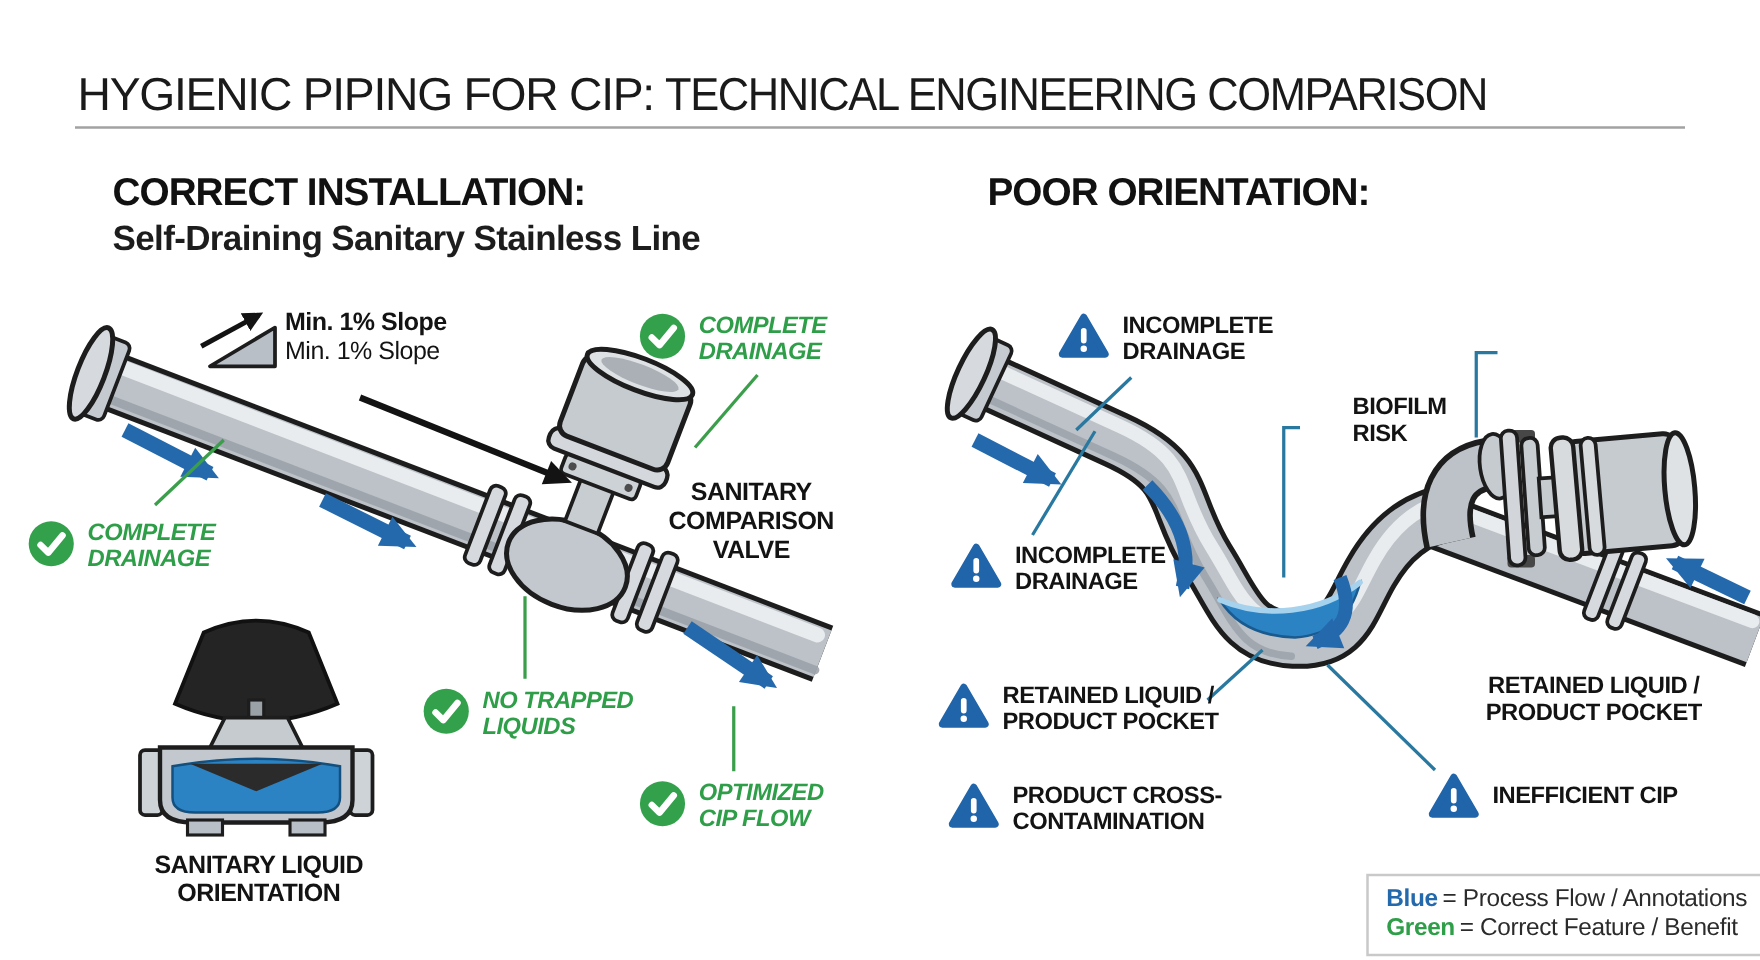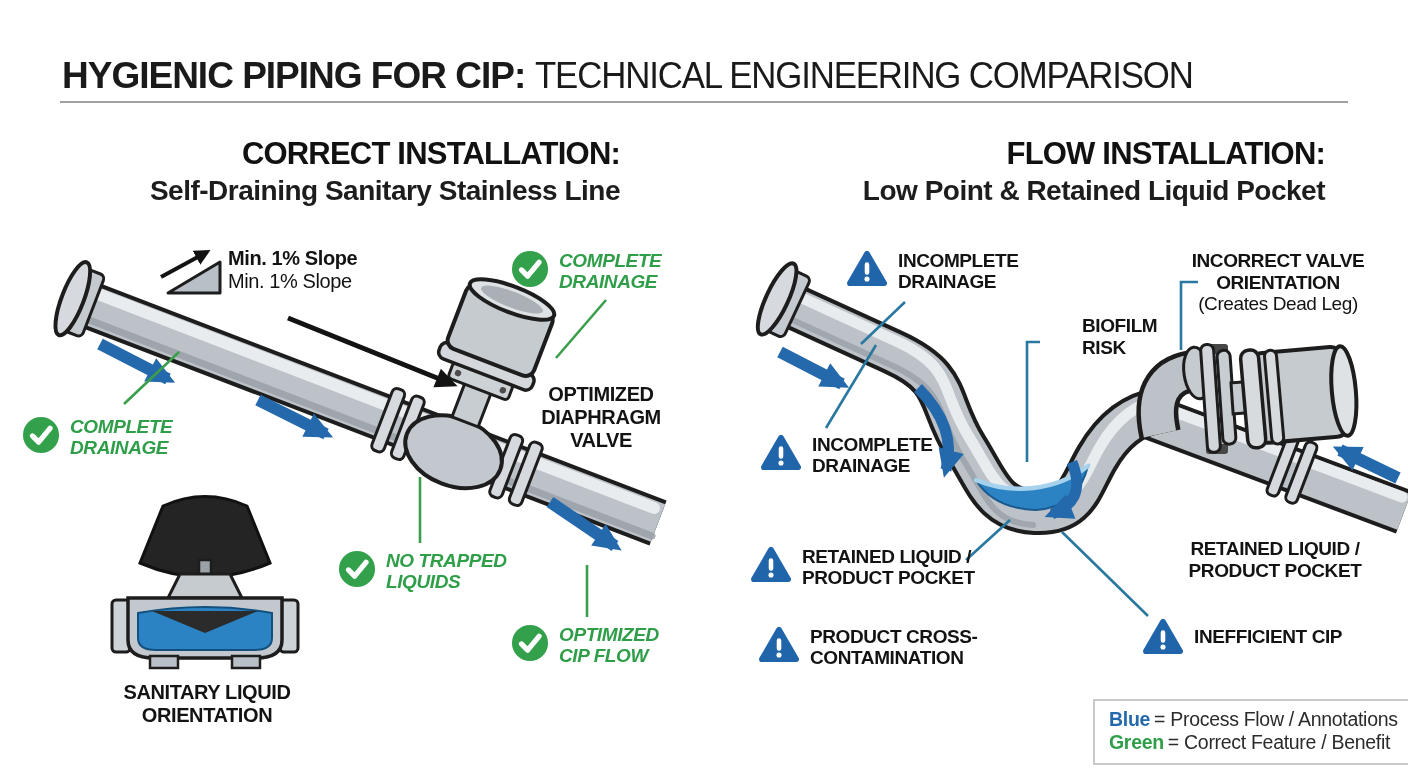--- a/index.html
+++ b/index.html
@@ -1,24 +1,24 @@
 <!DOCTYPE html>
 <html><head>
 <meta charset="utf-8">
 <style>
   html,body{margin:0;padding:0;background:#fff;}
   .canvas{position:relative;width:1408px;height:768px;background:#ffffff;overflow:hidden;
           font-family:"Liberation Sans",sans-serif;color:#1a1a1a;}
   
   .title{position:absolute;left:62px;top:30px;font-size:37px;white-space:nowrap;letter-spacing:-1px;}
-  .title .em{font-weight:700;}
+  .title .em{font-weight:400;}
   .title .rest{font-weight:400;display:inline-block;transform:scaleX(.94);transform-origin:left center;letter-spacing:-1.2px;}
   .rule{position:absolute;left:60px;top:101px;width:1288px;height:2px;background:#a2a2a2;}
   
-  .panel-head{position:absolute;text-align:right;}
+  .panel-head{position:absolute;text-align:left;}
   .panel-head .h{font-size:31px;font-weight:700;letter-spacing:-.8px;color:#111;}
   .panel-head .s{font-size:28px;font-weight:700;letter-spacing:-.5px;color:#1d1d1d;margin-top:3px;}
   
   .art{position:absolute;left:0;top:0;z-index:1;}
   
   .callout{position:absolute;display:flex;gap:10px;align-items:flex-start;z-index:2;}
   .callout.row-center{align-items:center;justify-content:space-between;}
   .callout .txt{font-weight:700;font-size:19px;line-height:1.13;letter-spacing:-.4px;color:#131313;}
   .callout.green .txt{color:#2f9e49;font-style:italic;}
   .ic{width:38px;height:38px;flex:0 0 auto;}
@@ -55,22 +55,21 @@
 <div class="canvas">
 
   <h1 class="title"><span class="em">HYGIENIC PIPING FOR CIP:</span> <span class="rest">TECHNICAL ENGINEERING COMPARISON</span></h1>
   <div class="rule"></div>
 
   <div class="panel-head" style="left:90px;top:136px;width:530px;">
     <div class="h">CORRECT INSTALLATION:</div>
     <div class="s">Self-Draining Sanitary Stainless Line</div>
   </div>
   <div class="panel-head" style="left:790px;top:136px;width:535px;">
-    <div class="h">FLOW INSTALLATION:</div>
-    <div class="s">Low Point &amp; Retained Liquid Pocket</div>
+    <div class="h">POOR ORIENTATION:</div>
   </div>
 
   <svg class="art" width="1408" height="768" viewBox="0 0 1408 768">
     <defs>
       <marker id="mb" markerUnits="userSpaceOnUse" markerWidth="34" markerHeight="30" refX="22" refY="15" orient="auto">
         <path d="M2,2 L30,15 L2,28 Z" fill="#2569ad"></path>
       </marker>
       <marker id="mk" markerUnits="userSpaceOnUse" markerWidth="26" markerHeight="22" refX="17" refY="11" orient="auto">
         <path d="M1,1 L23,11 L1,21 Z" fill="#131313"></path>
       </marker>
@@ -235,35 +234,31 @@
     <div class="txt" style="width:122px;">NO TRAPPED LIQUIDS</div>
   </div>
 
   <div class="callout green" style="left:511px;top:624px;">
     <svg class="ic">
         <use href="#ic-check"></use>
       </svg>
     <div class="txt" style="width:112px;">OPTIMIZED CIP FLOW</div>
   </div>
 
-  <div class="blabel center" style="left:516px;top:383px;width:170px;font-size:20px;">OPTIMIZED DIAPHRAGM VALVE</div>
+  <div class="blabel center" style="left:516px;top:383px;width:170px;font-size:20px;">SANITARY COMPARISON VALVE</div>
 
   <div class="blabel center" style="left:102px;top:681px;width:210px;font-size:20px;">SANITARY LIQUID ORIENTATION</div>
 
   <div class="callout" style="left:846px;top:250px;">
     <svg class="icw">
         <use href="#ic-warn"></use>
       </svg>
     <div class="txt" style="width:140px;">INCOMPLETE DRAINAGE</div>
   </div>
 
-  <div class="blabel center" style="left:1180px;top:250px;width:196px;">
-    <div>INCORRECT VALVE ORIENTATION</div>
-    <div class="note">(Creates Dead Leg)</div>
-  </div>
 
   <div class="blabel" style="left:1042px;top:315px;width:104px;margin-left:40px;">BIOFILM RISK</div>
 
   <div class="callout" style="left:760px;top:434px;">
     <svg class="icw">
         <use href="#ic-warn"></use>
       </svg>
     <div class="txt" style="width:140px;">INCOMPLETE DRAINAGE</div>
   </div>
 

